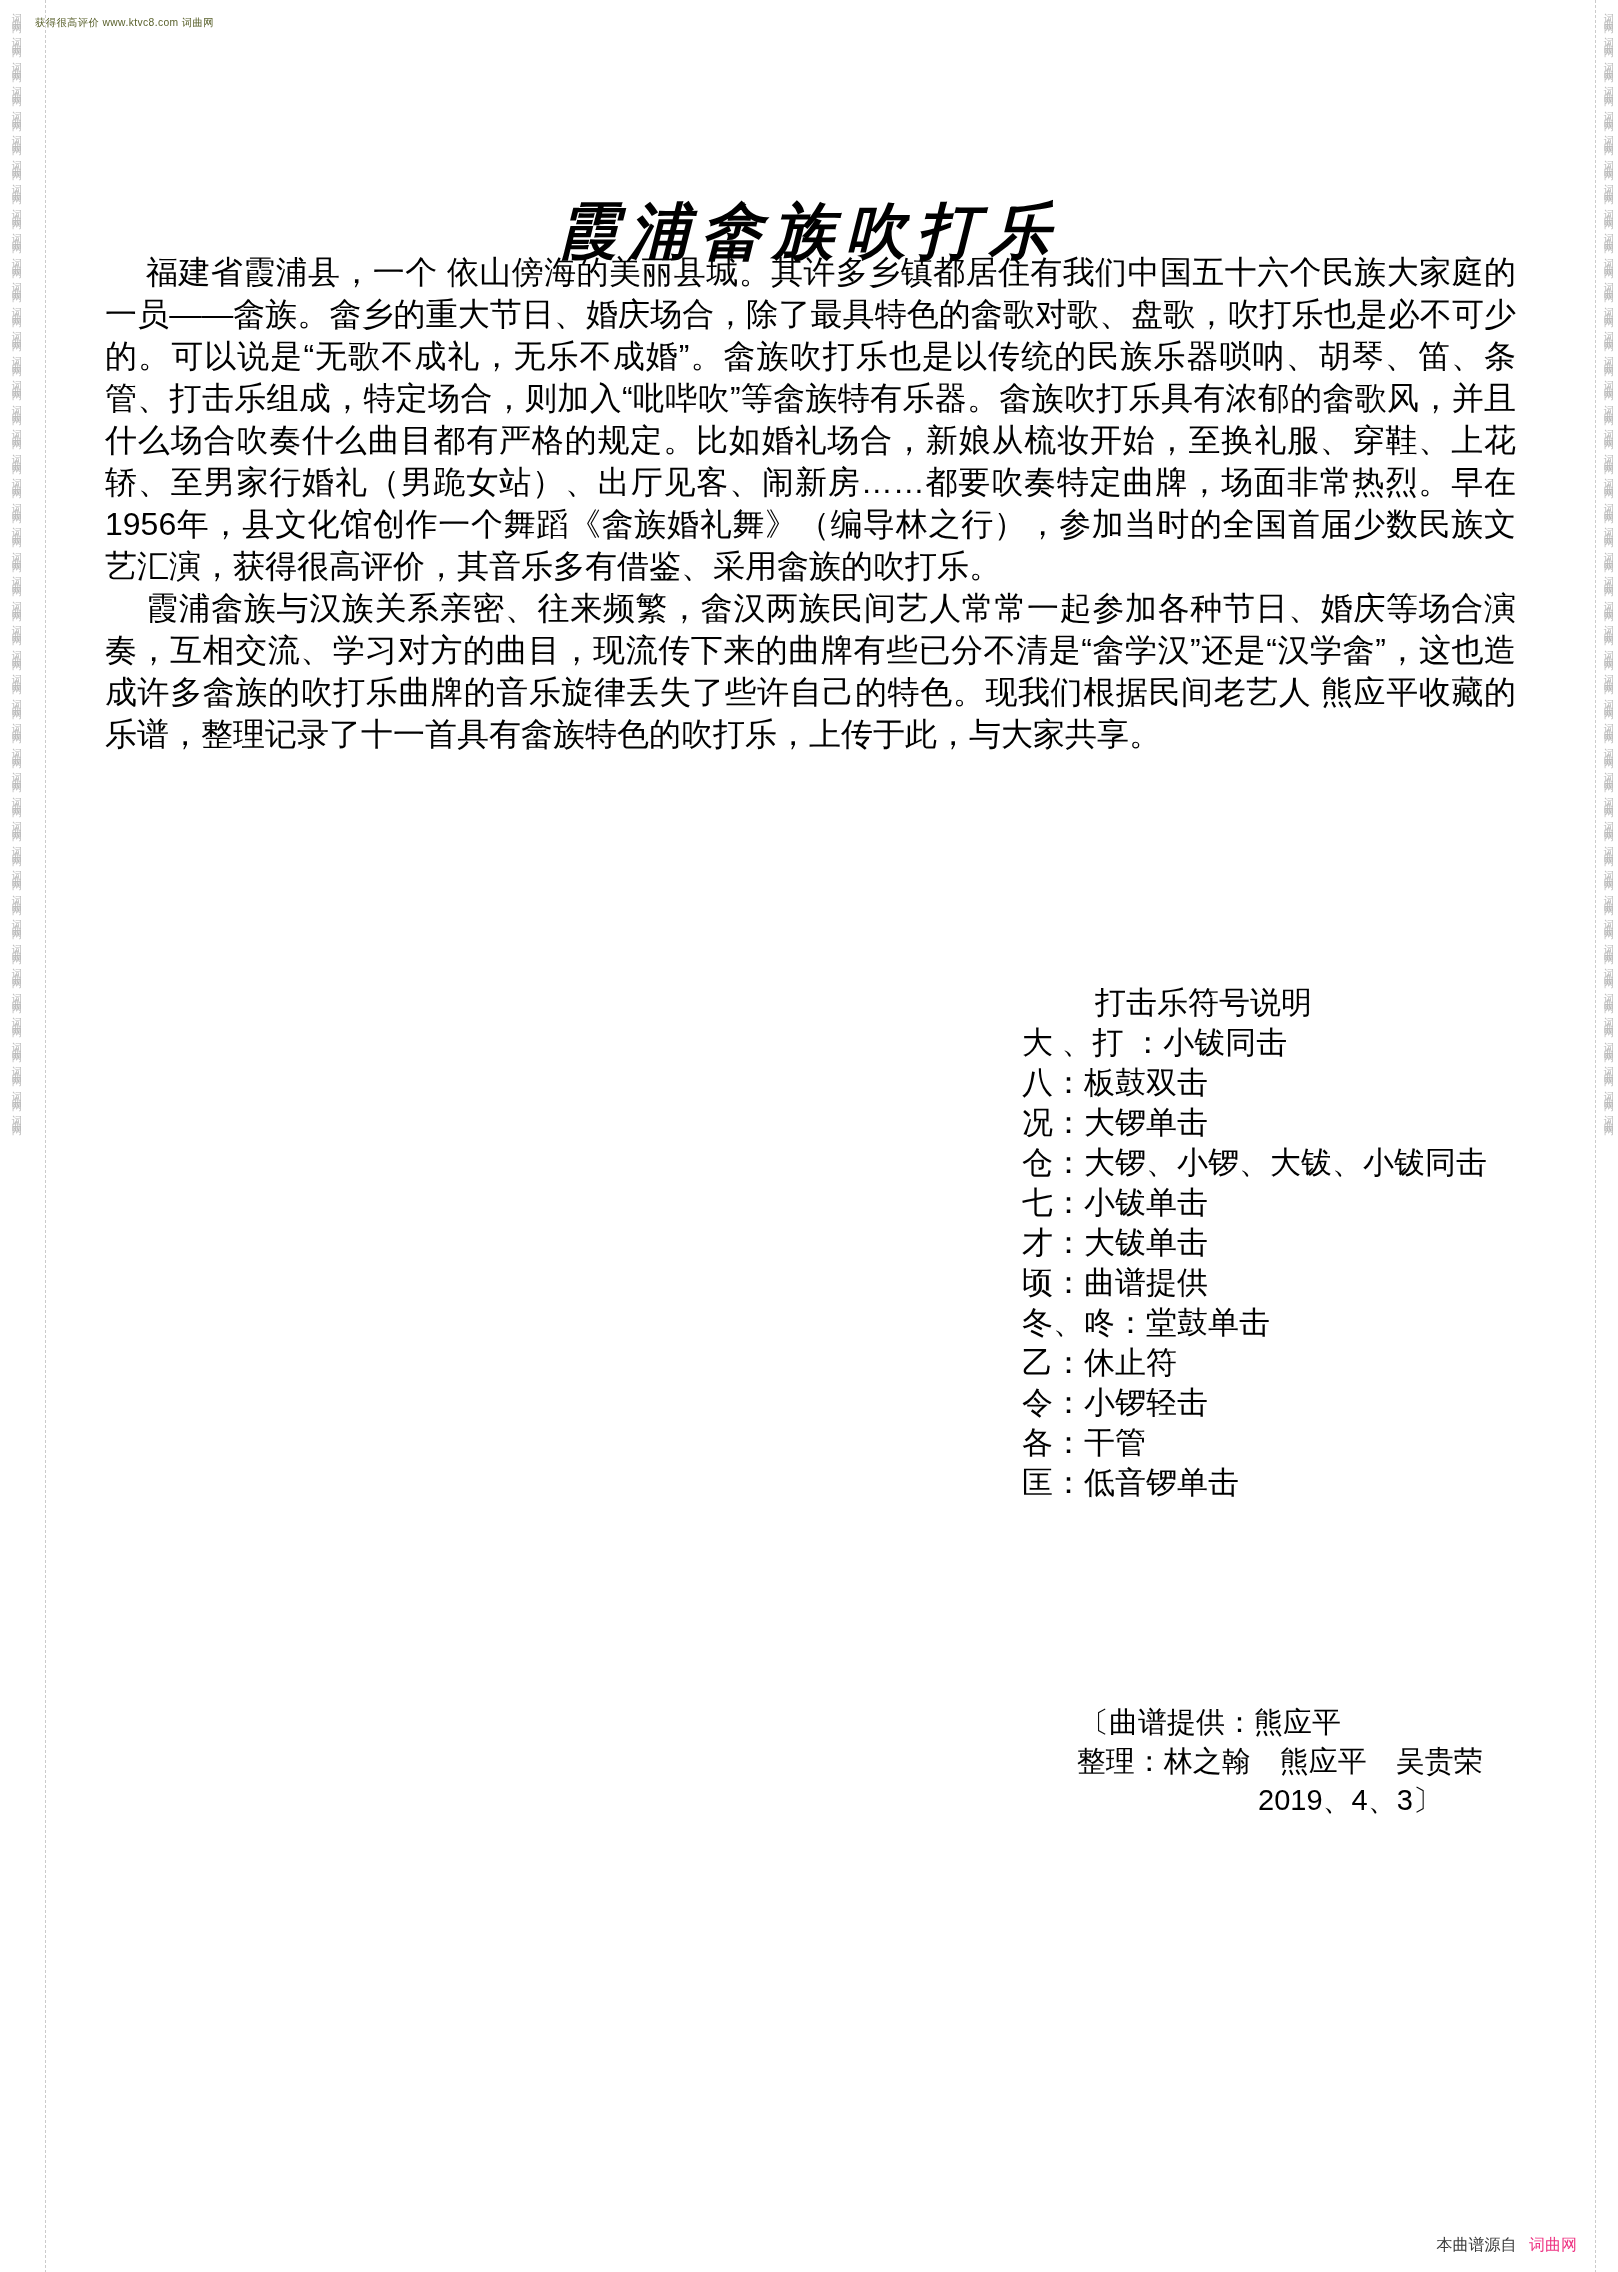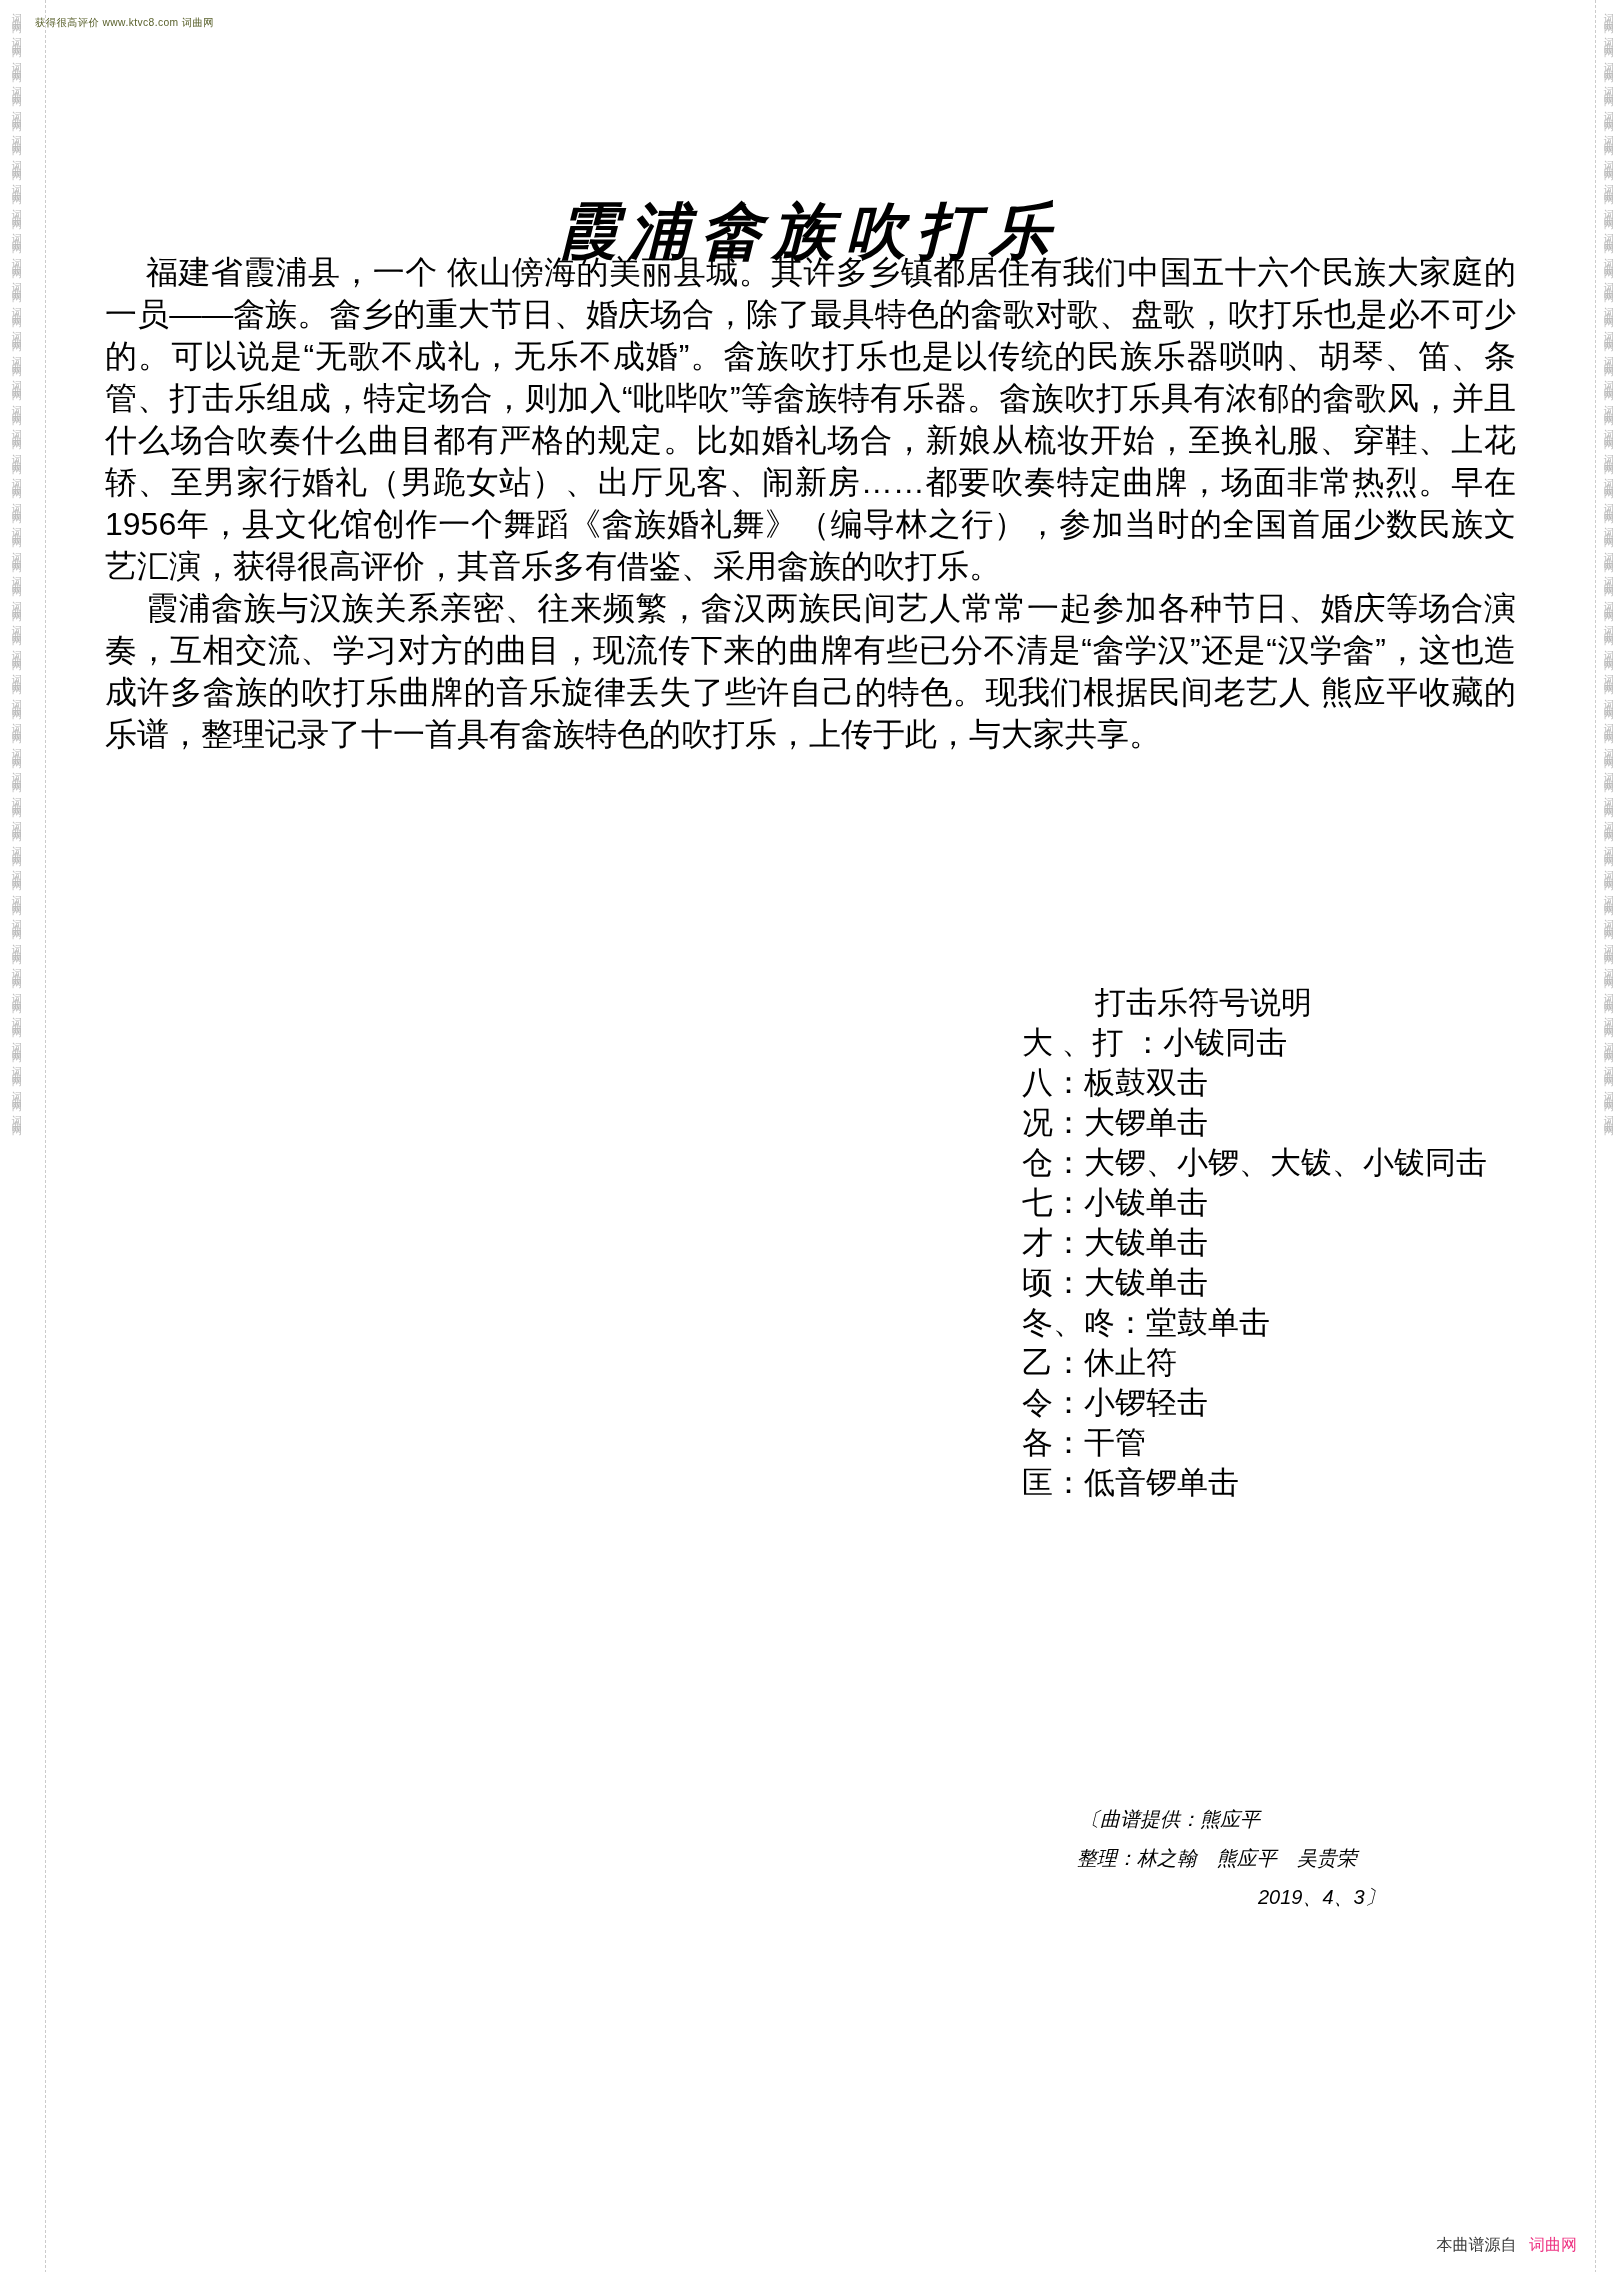--- a/index.html
+++ b/index.html
@@ -29,21 +29,21 @@
   }
   
   .body-text{position:absolute;left:105px;top:251px;width:1411px;font-size:32px;line-height:42px;text-align:justify}
   .body-text p{margin:0;text-indent:41px}
   
   .symbols{position:absolute;left:1022px;top:983px;font-size:31px;line-height:40px}
   .symbols-heading{margin-left:73px}
   .symbols ul{list-style:none;margin:0;padding:0}
   .symbols li{white-space:nowrap}
   
-  .credits{position:absolute;left:1080px;top:1800px;font-size:20px;line-height:39px;font-style:italic}
+  .credits{position:absolute;left:1080px;top:1703px;font-size:29px;line-height:39px;}
   .credits div{white-space:nowrap}
   .credits .c2{margin-left:-3.2px}
   .credits .c3{padding-left:178px}
   
   .footer{position:absolute;top:2235px;right:41px;font-size:16px;white-space:nowrap}
   .footer .prefix{color:#3a3a3a}
   .footer .site{color:var(--footer-site,#ee3383);margin-left:12.6px;text-decoration:none;cursor:pointer}
 </style>
 </head>
 <body>
@@ -158,21 +158,21 @@
 
 <div class="symbols">
   <div class="symbols-heading">打击乐符号说明</div>
   <ul>
       <li>大 、打 ：小钹同击</li>
       <li>八：板鼓双击</li>
       <li>况：大锣单击</li>
       <li>仓：大锣、小锣、大钹、小钹同击</li>
       <li>七：小钹单击</li>
       <li>才：大钹单击</li>
-      <li>顷：大钹单击</li>
+      <li>顷：曲谱提供</li>
       <li>冬、咚：堂鼓单击</li>
       <li>乙：休止符</li>
       <li>令：小锣轻击</li>
       <li>各：干管</li>
       <li>匡：低音锣单击</li>
     </ul>
 </div>
 
 <div class="credits">
   <div class="c1">〔曲谱提供：熊应平</div>

